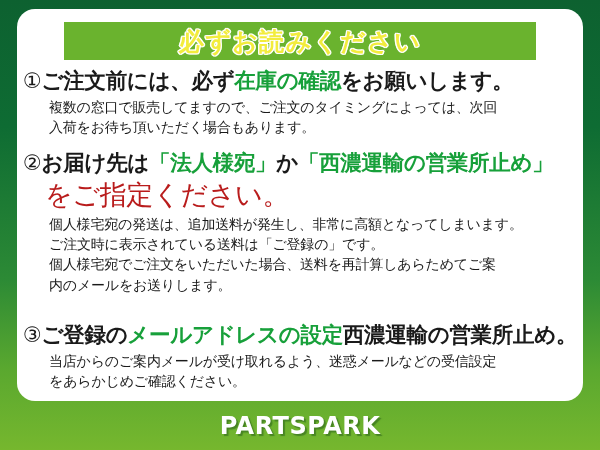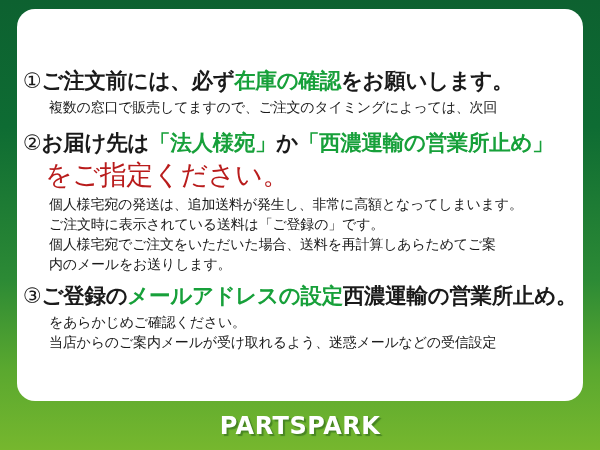--- a/index.html
+++ b/index.html
@@ -116,21 +116,21 @@
     padding-left: 26px;
     margin-top: 2px;
     white-space: nowrap;
   }
   .item-body div {
     white-space: nowrap;
   }
 
   
   .item-1 { margin-bottom: 12px; }
-  .item-2 { margin-bottom: 7px; }
+  .item-2 { margin-bottom: 26px; }
   .item-3 { margin-bottom: 0; }
 
   
   .footer {
     position: absolute;
     left: 0;
     top: 401px;
     width: 600px;
     height: 49px;
     display: flex;
@@ -147,43 +147,47 @@
     font-family: "DejaVu Sans", "Liberation Sans", sans-serif;
   }
 </style>
 </head>
 <body>
 
 <div class="frame">
 
   <div class="panel">
 
+    <div class="banner">
+      <div class="banner-title">必ずお読みください</div>
+    </div>
 
     <div class="items" id="items-container">
         <div class="item item-1">
           <div class="item-head"><span class="marker">①</span><span>ご注文前には、必ず</span><span class="hl" style="color: rgb(23, 160, 58);">在庫の確認</span><span>をお願いします。</span></div>
           <div class="item-body">
             <div>複数の窓口で販売してますので、ご注文のタイミングによっては、次回</div>
+            <div>入荷をお待ち頂いただく場合もあります。</div>
           </div>
         </div>
         <div class="item item-2">
           <div class="item-head"><span class="marker">②</span><span>お届け先は</span><span class="hl" style="color: rgb(23, 160, 58);">「法人様宛」</span><span>か</span><span class="hl" style="color: rgb(23, 160, 58);">「西濃運輸の営業所止め」</span></div>
           <div class="item-head-cont">をご指定ください。</div>
           <div class="item-body">
             <div>個人様宅宛の発送は、追加送料が発生し、非常に高額となってしまいます。</div>
             <div>ご注文時に表示されている送料は「ご登録の」です。</div>
             <div>個人様宅宛でご注文をいただいた場合、送料を再計算しあらためてご案</div>
             <div>内のメールをお送りします。</div>
           </div>
         </div>
         <div class="item item-3">
           <div class="item-head"><span class="marker">③</span><span>ご登録の</span><span class="hl" style="color: rgb(23, 160, 58);">メールアドレスの設定</span><span>西濃運輸の営業所止め。</span></div>
           <div class="item-body">
+            <div>当店からのご案内メールが受け取れるよう、迷惑メールなどの受信設定</div>
             <div>をあらかじめご確認ください。</div>
-            <div>当店からのご案内メールが受け取れるよう、迷惑メールなどの受信設定</div>
           </div>
         </div>
       </div>
 
   </div>
 
   <div class="footer">
     <div class="brand">PARTSPARK</div>
   </div>
 

